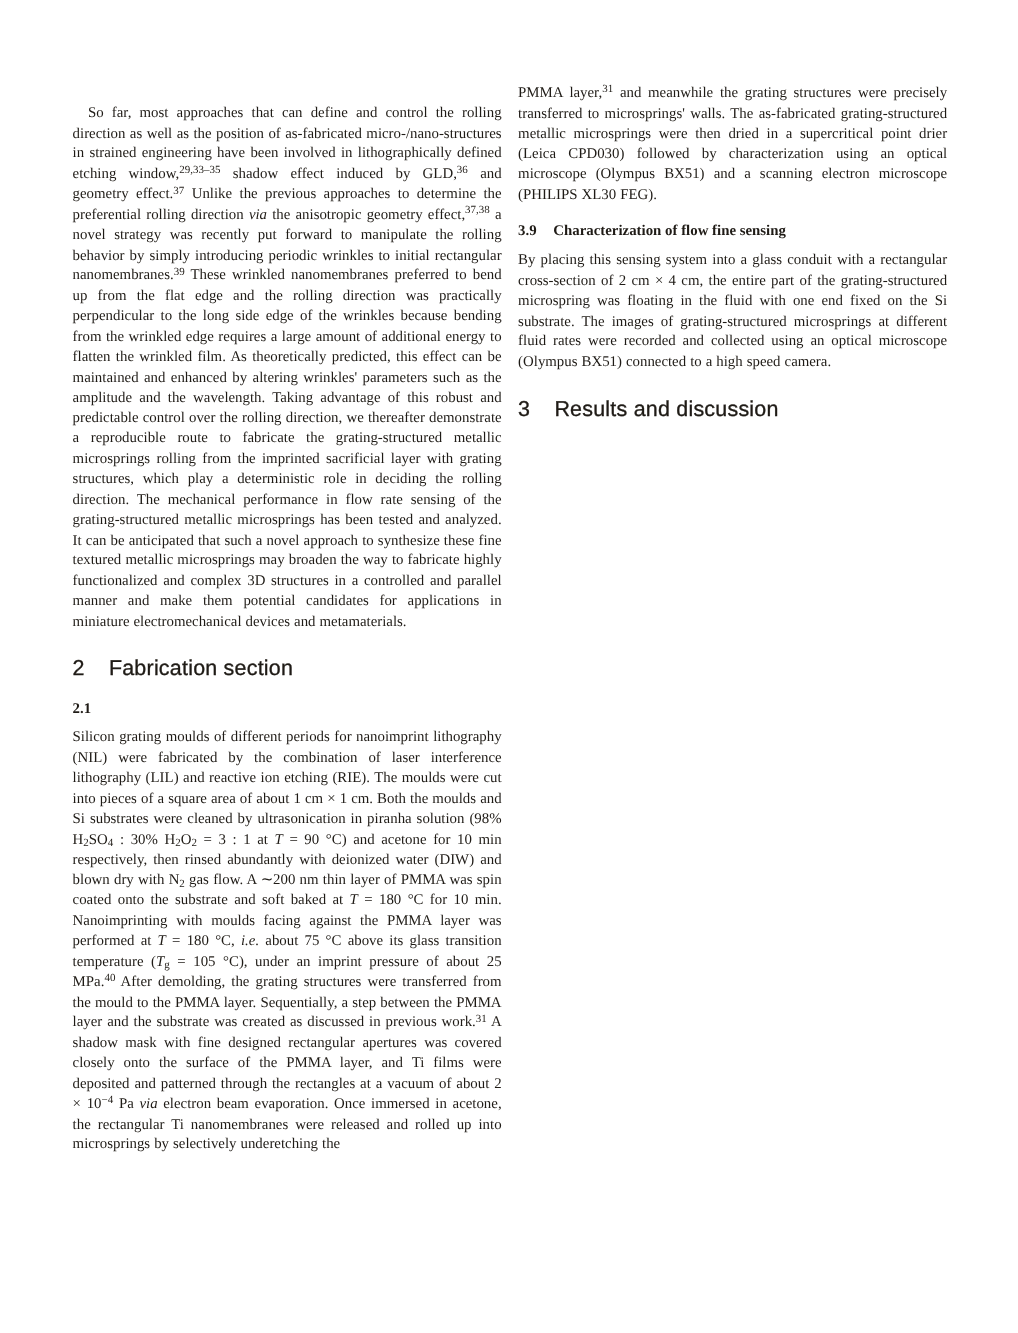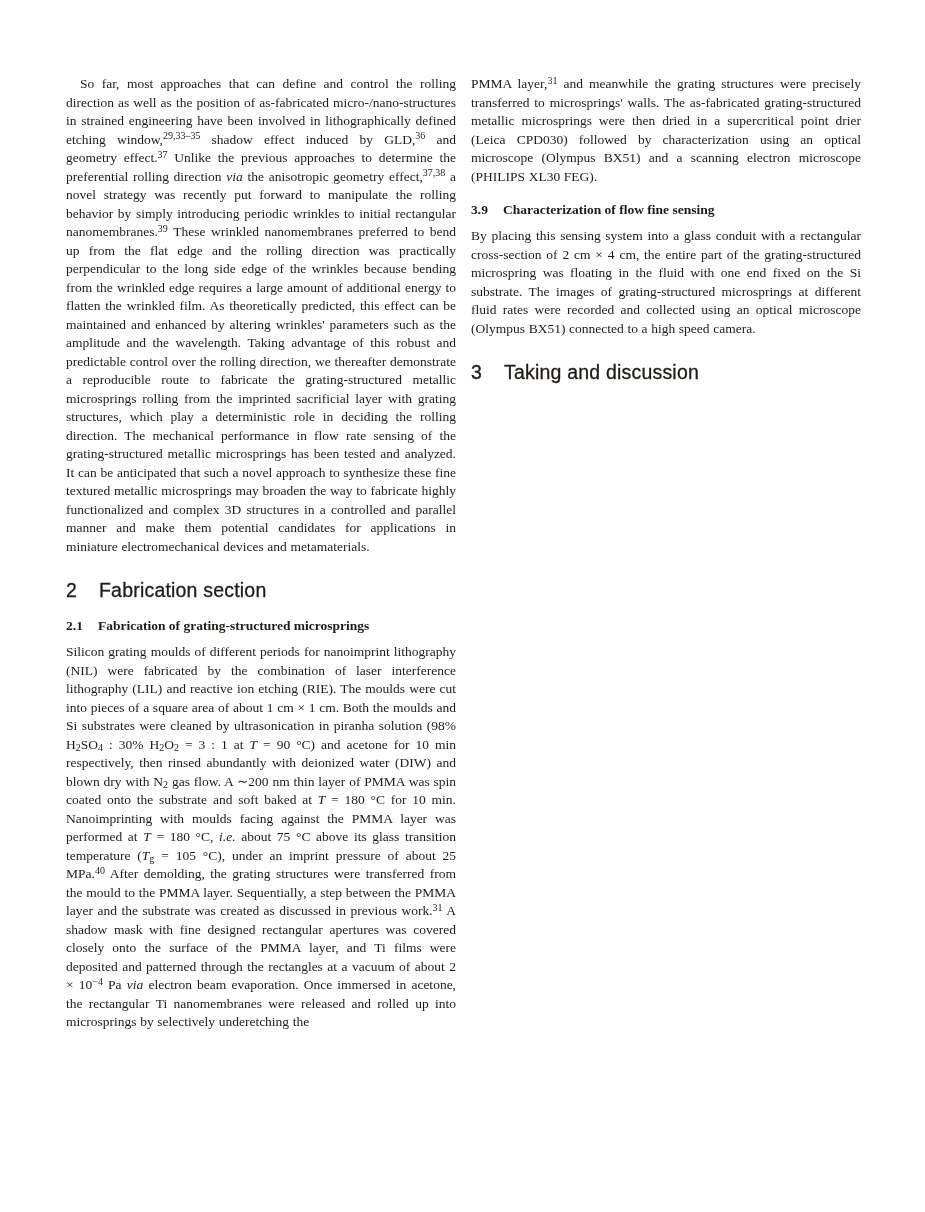--- a/index.html
+++ b/index.html
@@ -11,21 +11,21 @@
     background: #ffffff;
     font-family: "Liberation Serif", serif;
     color: #1f1b16;
     overflow: hidden;
   }
   .column {
     position: absolute;
     top: 75px;
     width: 390px;
   }
-  .column-left  { left: 66px;  }
+  .column-left  { left: 66px; margin-top: 18px;  }
   .column-right { left: 471px; }
 
   p.body {
     margin: 0;
     font-size: 13.5px;
     line-height: 18.5px;
     text-align: justify;
     word-spacing: 0.02em;
   }
   p.body.indent { text-indent: 14px; }
@@ -68,29 +68,28 @@
 
 <div class="page">
   <div class="column column-left">
       <p class="body indent">So far, most approaches that can define and control the rolling direction as well as the position of as-fabricated micro-/nano-structures in strained engineering have been involved in lithographically defined etching window,<sup>29,33–35</sup> shadow effect induced by GLD,<sup>36</sup> and geometry effect.<sup>37</sup> Unlike the previous approaches to determine the preferential rolling direction <em>via</em> the anisotropic geometry effect,<sup>37,38</sup> a novel strategy was recently put forward to manipulate the rolling behavior by simply introducing periodic wrinkles to initial rectangular nanomembranes.<sup>39</sup> These wrinkled nanomembranes preferred to bend up from the flat edge and the rolling direction was practically perpendicular to the long side edge of the wrinkles because bending from the wrinkled edge requires a large amount of additional energy to flatten the wrinkled film. As theoretically predicted, this effect can be maintained and enhanced by altering wrinkles' parameters such as the amplitude and the wavelength. Taking advantage of this robust and predictable control over the rolling direction, we thereafter demonstrate a reproducible route to fabricate the grating-structured metallic microsprings rolling from the imprinted sacrificial layer with grating structures, which play a deterministic role in deciding the rolling direction. The mechanical performance in flow rate sensing of the grating-structured metallic microsprings has been tested and analyzed. It can be anticipated that such a novel approach to synthesize these fine textured metallic microsprings may broaden the way to fabricate highly functionalized and complex 3D structures in a controlled and parallel manner and make them potential candidates for applications in miniature electromechanical devices and metamaterials.</p>
       <h2 class="sec-heading">
         <span class="h-num">2</span>
         <span class="h-title">Fabrication section</span>
       </h2>
       <h3 class="sub-heading">
         <span class="h-num">2.1</span>
-        <span class="h-title">Fabrication of grating-structured microsprings</span>
       </h3>
       <p class="body">Silicon grating moulds of different periods for nanoimprint lithography (NIL) were fabricated by the combination of laser interference lithography (LIL) and reactive ion etching (RIE). The moulds were cut into pieces of a square area of about 1 cm × 1 cm. Both the moulds and Si substrates were cleaned by ultrasonication in piranha solution (98% H<sub>2</sub>SO<sub>4</sub> : 30% H<sub>2</sub>O<sub>2</sub> = 3 : 1 at <em>T</em> = 90 °C) and acetone for 10 min respectively, then rinsed abundantly with deionized water (DIW) and blown dry with N<sub>2</sub> gas flow. A ∼200 nm thin layer of PMMA was spin coated onto the substrate and soft baked at <em>T</em> = 180 °C for 10 min. Nanoimprinting with moulds facing against the PMMA layer was performed at <em>T</em> = 180 °C, <em>i.e.</em> about 75 °C above its glass transition temperature (<em>T</em><sub>g</sub> = 105 °C), under an imprint pressure of about 25 MPa.<sup>40</sup> After demolding, the grating structures were transferred from the mould to the PMMA layer. Sequentially, a step between the PMMA layer and the substrate was created as discussed in previous work.<sup>31</sup> A shadow mask with fine designed rectangular apertures was covered closely onto the surface of the PMMA layer, and Ti films were deposited and patterned through the rectangles at a vacuum of about 2 × 10<sup>−4</sup> Pa <em>via</em> electron beam evaporation. Once immersed in acetone, the rectangular Ti nanomembranes were released and rolled up into microsprings by selectively underetching the</p>
     </div>
   <div class="column column-right">
       <p class="body">PMMA layer,<sup>31</sup> and meanwhile the grating structures were precisely transferred to microsprings' walls. The as-fabricated grating-structured metallic microsprings were then dried in a supercritical point drier (Leica CPD030) followed by characterization using an optical microscope (Olympus BX51) and a scanning electron microscope (PHILIPS XL30 FEG).</p>
       <h3 class="sub-heading">
         <span class="h-num">3.9</span>
         <span class="h-title">Characterization of flow fine sensing</span>
       </h3>
       <p class="body">By placing this sensing system into a glass conduit with a rectangular cross-section of 2 cm × 4 cm, the entire part of the grating-structured microspring was floating in the fluid with one end fixed on the Si substrate. The images of grating-structured microsprings at different fluid rates were recorded and collected using an optical microscope (Olympus BX51) connected to a high speed camera.</p>
       <h2 class="sec-heading">
         <span class="h-num">3</span>
-        <span class="h-title">Taking and discussion</span>
+        <span class="h-title">Results and discussion</span>
       </h2>
     </div>
 </div>
 
 </body></html>

